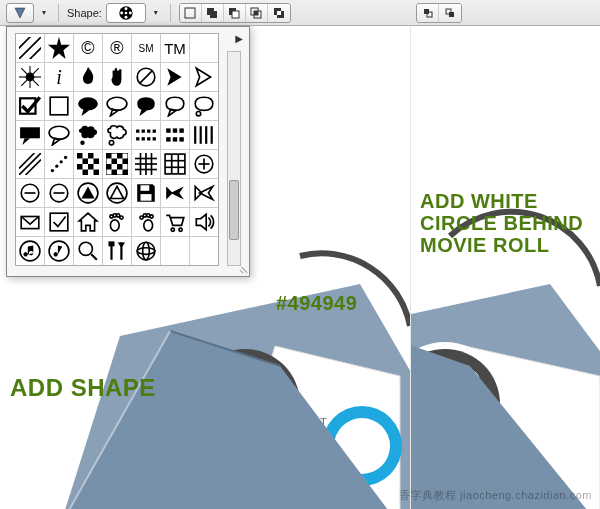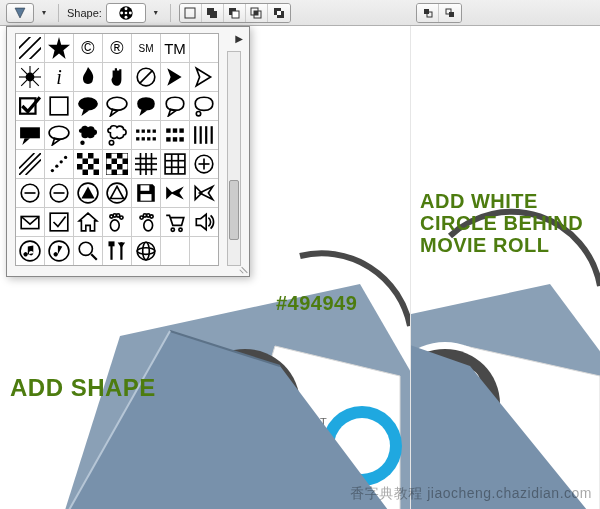--- a/index.html
+++ b/index.html
@@ -164,21 +164,21 @@
     color: #4d7c0f;
     line-height: 1.1;
   }
   .ann.shape { left: 10px; top: 375px; font-size: 24px; }
   .ann.hex   { left: 276px; top: 284px; font-size: 20px; margin-top: 8px; }
   .ann.white { left: 420px; top: 190px; font-size: 20px; width: 170px; }
 
   .watermark {
     position: absolute;
     right: 8px; bottom: 6px;
-    font-size: 14px;
+    font-size: 11px;
     color: rgba(0,0,0,0.35);
     font-family: SimSun, Arial, sans-serif;
     letter-spacing: 0.5px;
     margin-left: 44px;
   }
 </style>
 </head>
 <body>
 
 <div class="options-bar">

